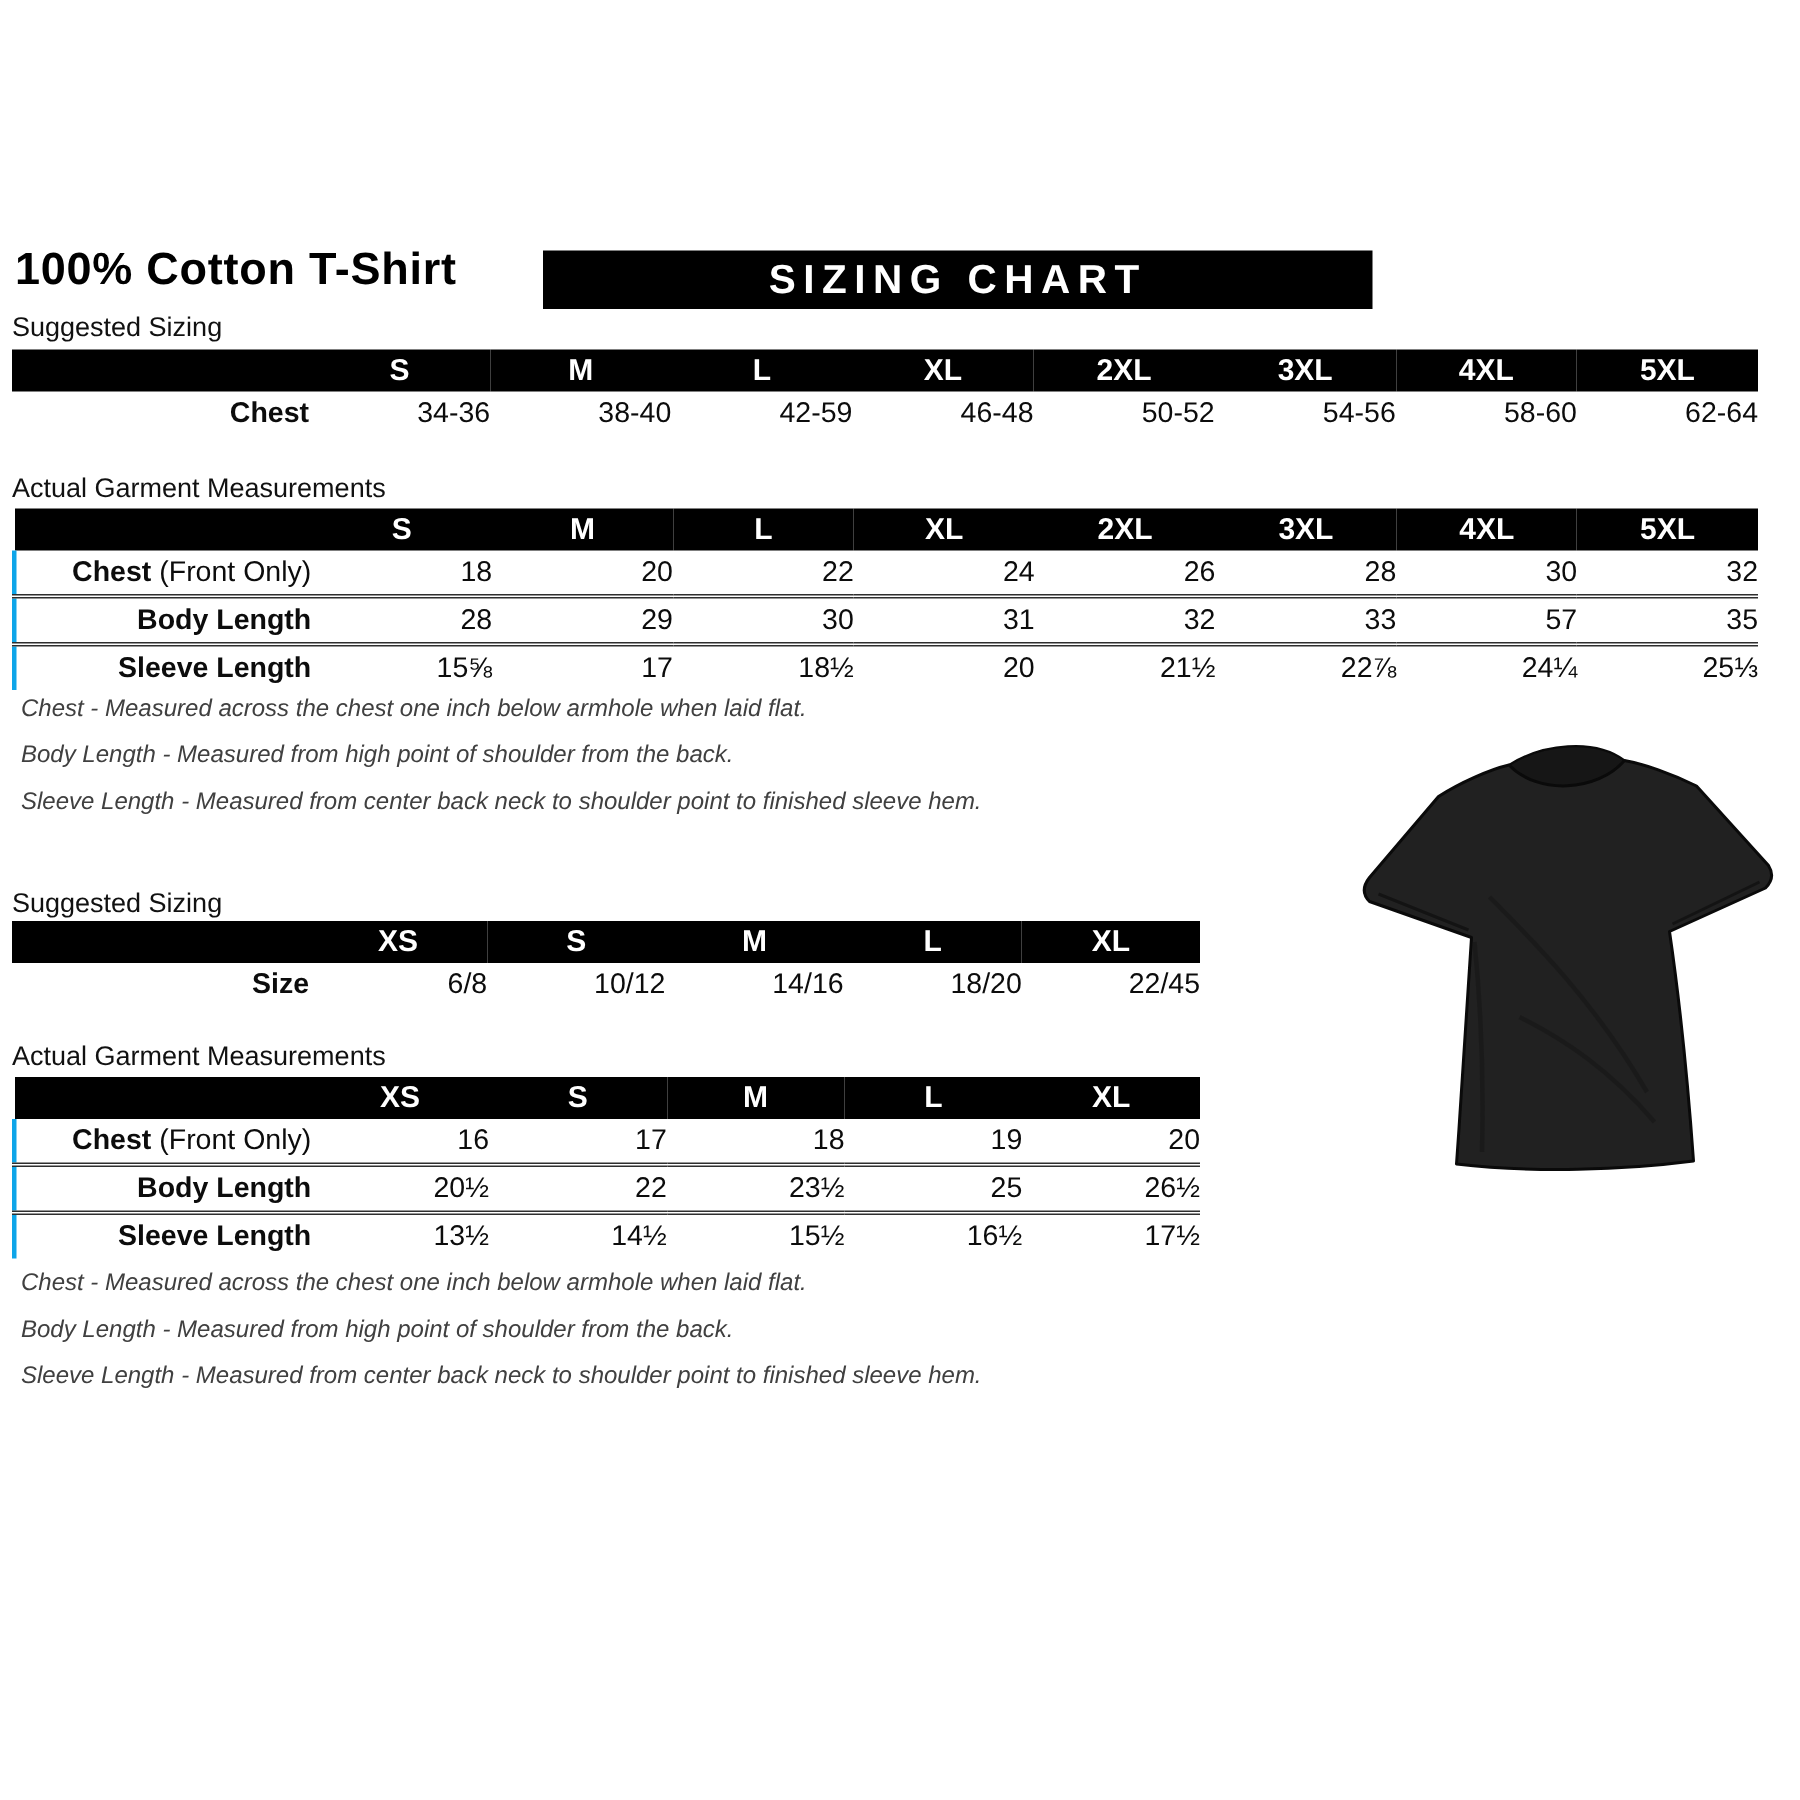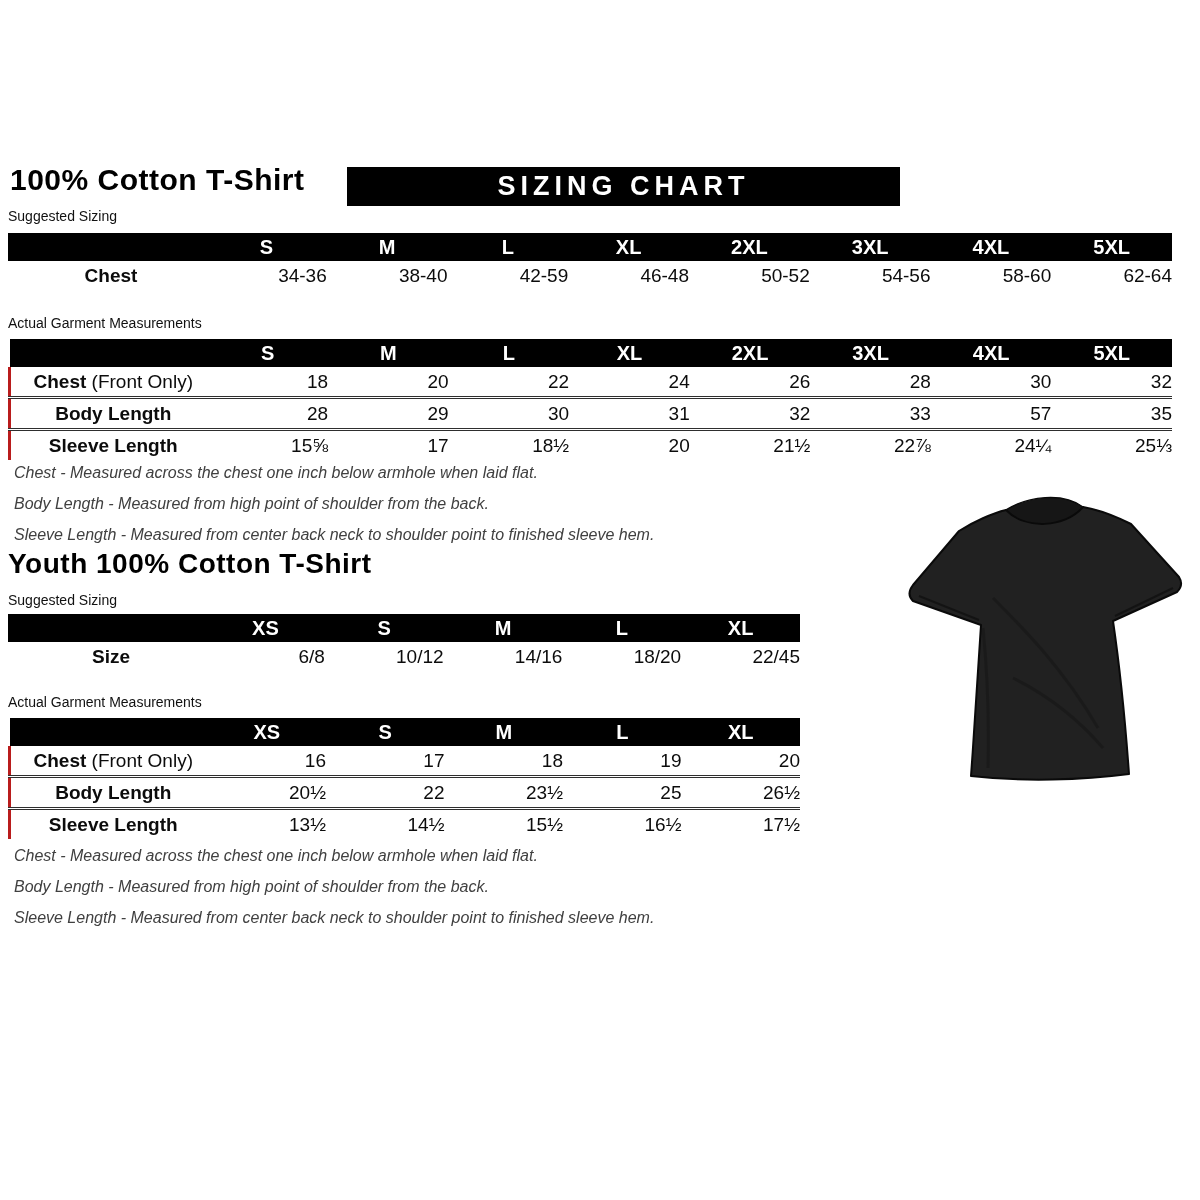--- a/index.html
+++ b/index.html
@@ -7,41 +7,41 @@
     position:relative;width:1200px;height:968px;background:#ffffff;
     font-family:"Liberation Sans","DejaVu Sans",sans-serif;color:#000;
     overflow:hidden;
   }
   .abs{position:absolute;}
 
   .main-title{left:10px;top:163px;font-size:30px;font-weight:bold;letter-spacing:0.5px;}
   .youth-title{left:8px;top:548px;font-size:28px;font-weight:bold;letter-spacing:0.5px;}
 
   .banner{
-    left:347px;top:167px;width:553px;height:39px;background:#000;
+    left:362px;top:167px;width:553px;height:39px;background:#000;
     display:flex;align-items:center;justify-content:center;
     color:#fff;font-size:27px;font-weight:bold;letter-spacing:5px;
   }
 
-  .sec-label{font-size:14px;color:#111;}
+  .sec-label{font-size:18px;color:#111;}
 
   table.sizes{border-collapse:collapse;table-layout:fixed;}
   table.sizes thead th{
     background:#000;color:#fff;font-weight:bold;font-size:20px;
     height:28px;text-align:center;padding:0;
   }
   table.sizes td{
     font-size:19px;text-align:right;height:29px;padding:0;color:#0c0c0c;
   }
-  table.sizes .lbl{width:190px;text-align:center;padding-left:8px;}
+  table.sizes .lbl{width:190px;text-align:right;padding-left:8px;}
   table.sizes td .b{font-weight:bold;}
 
   table.measure tbody tr td{border-bottom:3px double #2e2e2e;}
   table.measure tbody tr:last-child td{border-bottom:none;margin-top:28px;}
-  table.measure tbody td.lbl{border-left:3px solid #b91c1c;}
+  table.measure tbody td.lbl{border-left:3px solid #0ea5e9;}
 
   .notes{font-size:16px;color:#404040;font-style:italic;}
   .note-line{height:31px;line-height:31px;white-space:nowrap;}
 
   .w-adult{width:1164px;}
   .w-youth{width:792px;}
 
   .t1{left:8px;top:233px;}
   .l-sug1{left:8px;top:208px;}
   .l-act1{left:8px;top:315px;}
@@ -148,21 +148,20 @@
         </tr>
       </tbody>
   </table>
 
   <div class="abs notes n1">
       <div class="note-line">Chest - Measured across the chest one inch below armhole when laid flat.</div>
       <div class="note-line">Body Length - Measured from high point of shoulder from the back.</div>
       <div class="note-line">Sleeve Length - Measured from center back neck to shoulder point to finished sleeve hem.</div>
     </div>
 
-  <div class="abs youth-title">Youth 100% Cotton T-Shirt</div>
 
   <div class="abs sec-label l-sug2">Suggested Sizing</div>
 
   <table class="abs sizes w-youth t3">
     <thead>
         <tr>
           <th class="lbl"></th>
           <th>XS</th>
           <th>S</th>
           <th>M</th>

